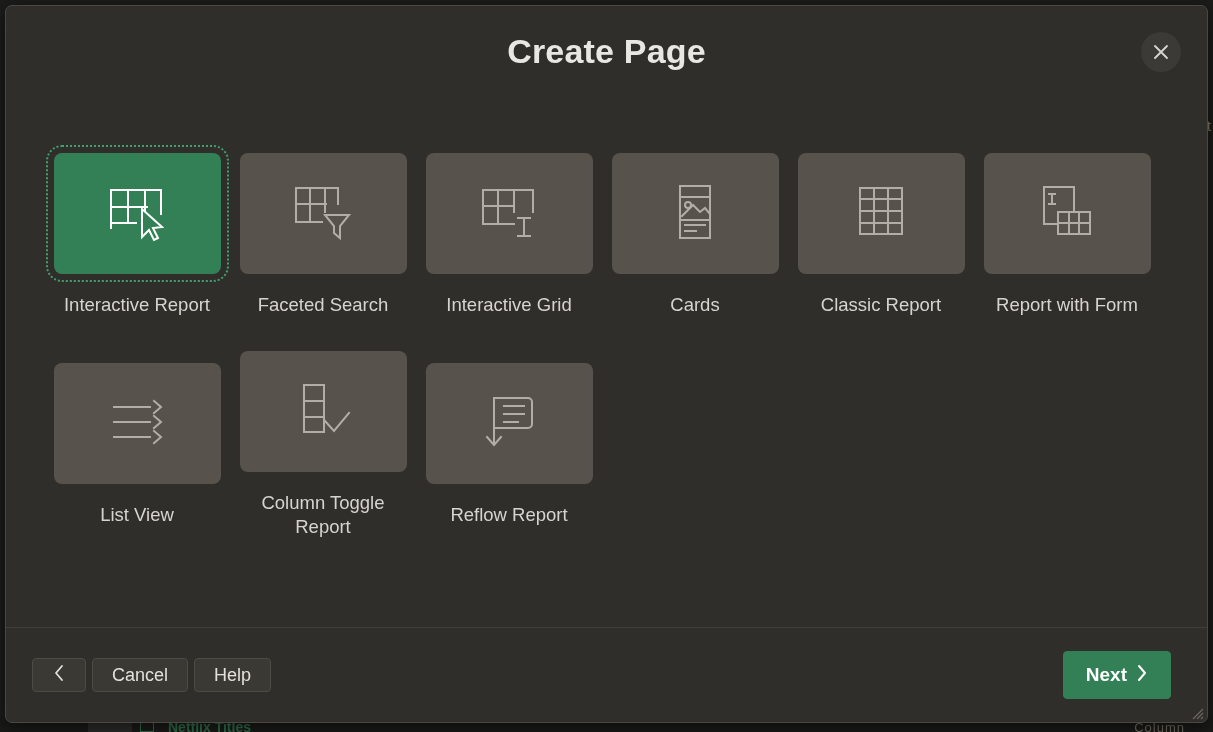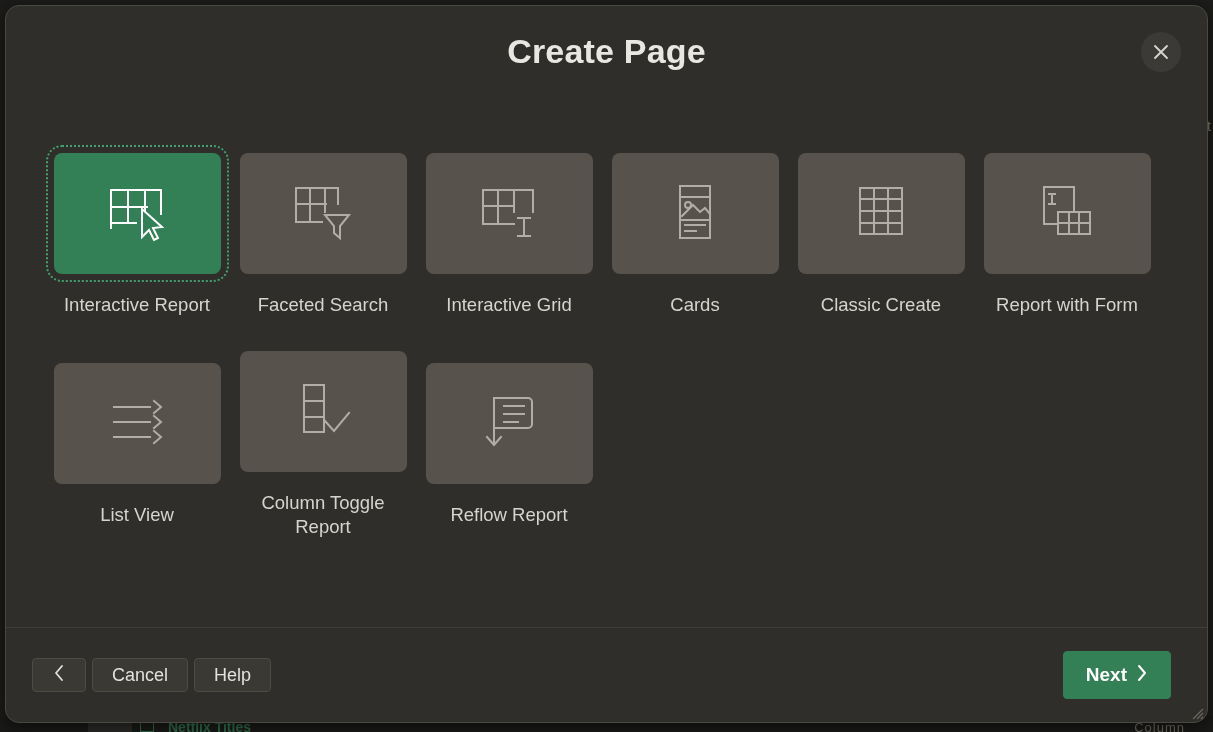--- a/index.html
+++ b/index.html
@@ -40,21 +40,21 @@
     background: #2b2b28;
   }
 
   
   #dialog {
     position: absolute;
     left: 5px; top: 5px;
     width: 1203px; height: 718px;
     background: #302e2b;
     border: 1px solid #4a4843;
-    border-radius: 14px;
+    border-radius: 7px;
     display: flex; flex-direction: column;
     box-shadow: 0 4px 18px rgba(0,0,0,.55);
   }
   #dialog-header {
     position: relative;
     height: 92px;
     flex: 0 0 92px;
   }
   #dialog-title {
     position: absolute; left: 0; right: 0; top: 26px;
@@ -259,21 +259,21 @@
         <button class="card-tile">
           <span>
             <svg width="62" height="60" viewBox="0 0 62 60">
               <g class="icon-stroke">
                 <rect x="10" y="6" width="42" height="46"></rect>
                 <path d="M10 17 H52 M10 29 H52 M10 41 H52 M24 6 V52 M38 6 V52"></path>
               </g>
             </svg>
           </span>
         </button>
-        <div class="card-label">Classic Create</div>
+        <div class="card-label">Classic Report</div>
       </div>
 
       <div class="card-cell">
         <button class="card-tile">
           <span>
             <svg width="62" height="60" viewBox="0 0 62 60">
               <g class="icon-stroke">
                 <path d="M38 5 H8 V42 H22"></path>
                 <path d="M38 5 V30"></path>
                 <path d="M13 12 H19 M13 22 H19 M16 12 V22"></path>

